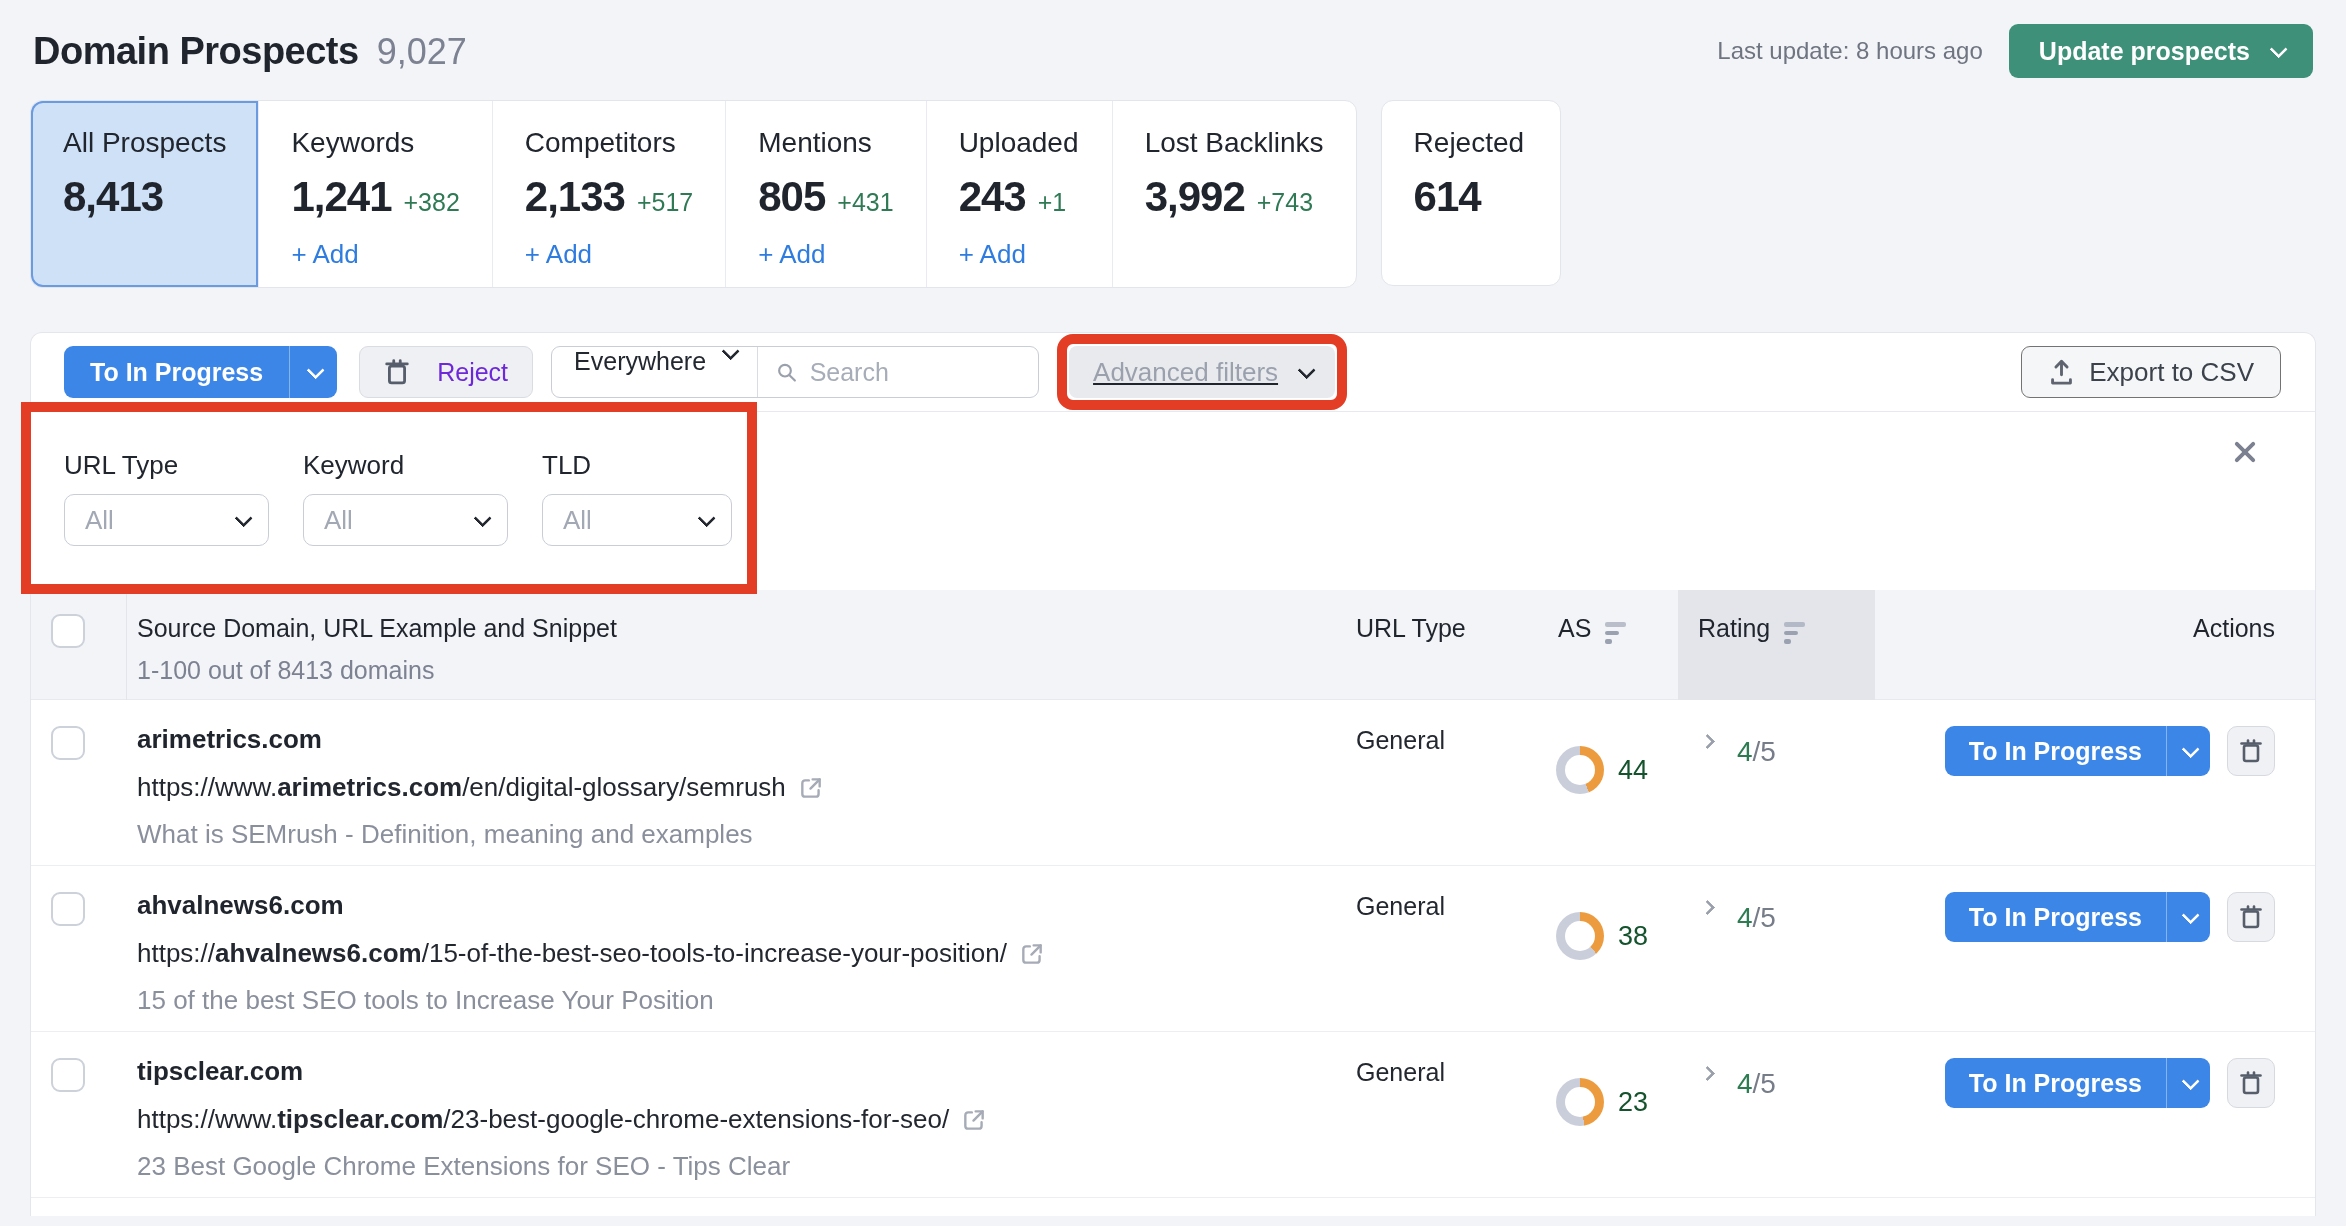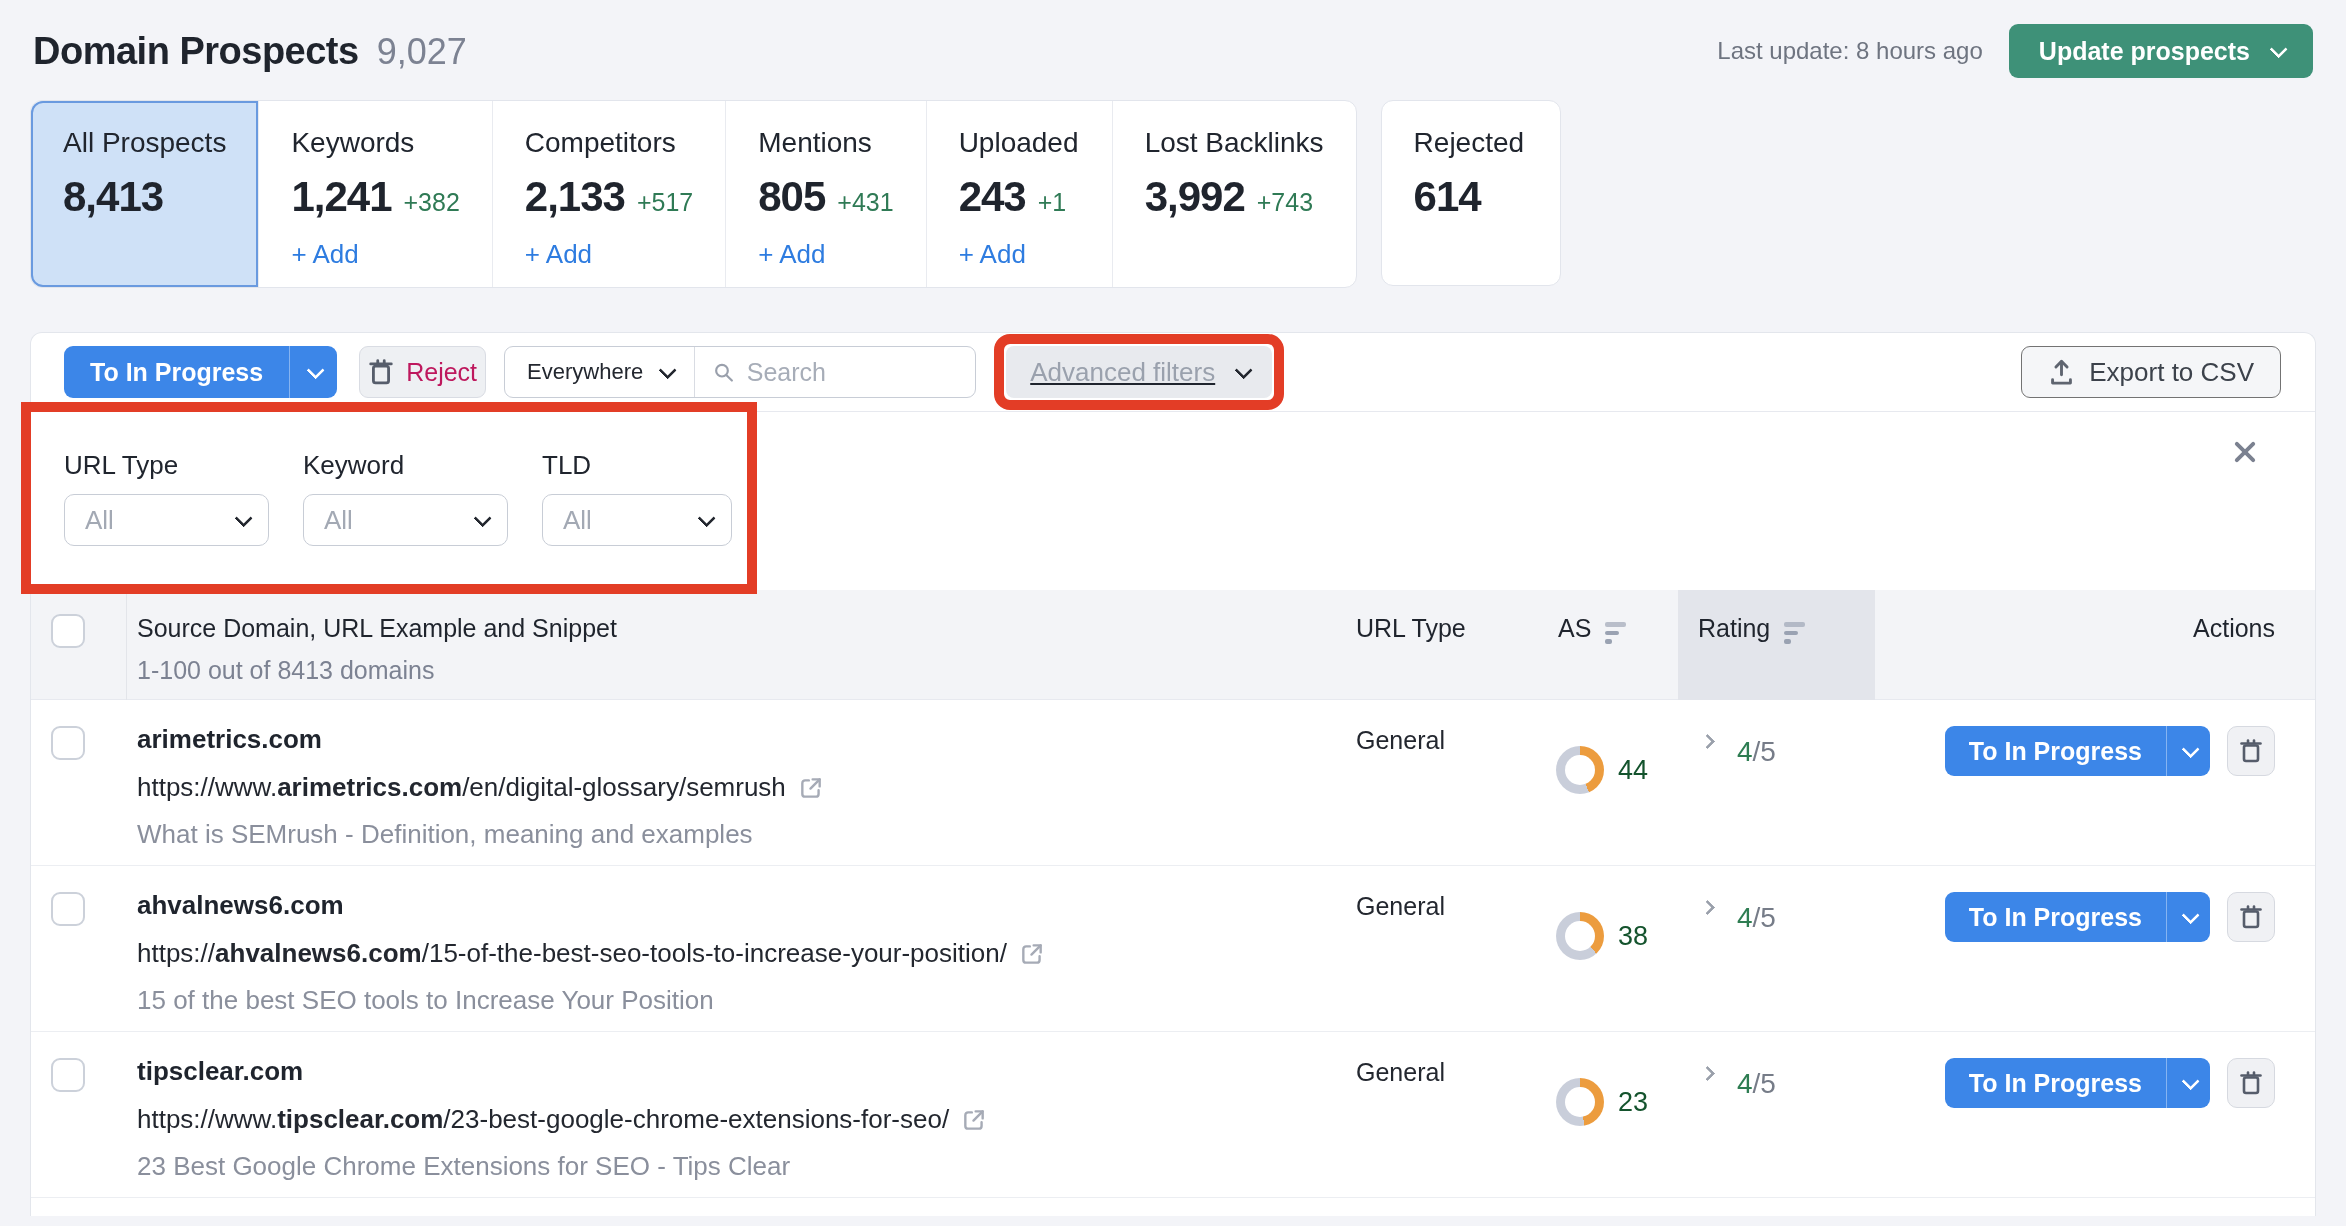--- a/index.html
+++ b/index.html
@@ -41,24 +41,24 @@
 
   
   .main-card { margin-top:44px; background:#fff; border:1px solid #e3e6ec; border-bottom:none; border-radius:12px 12px 0 0; overflow:visible; }
 
   
   .toolbar { display:flex; justify-content:space-between; align-items:center; padding:14px 34px 14px 33px; height:79px; border-bottom:1px solid #e7e9ef; }
   .tb-left { display:flex; align-items:center; }
   .btn-blue { display:flex; align-items:stretch; background:#3C86E8; color:#fff; border:none; border-radius:9px; height:52px; overflow:hidden; cursor:pointer; font-family:inherit; padding:0;}
   .btn-blue .lbl { display:flex; align-items:center; padding:0 26px; font-size:25px; font-weight:600; }
   .btn-blue .chev-seg { display:flex; align-items:center; padding:0 17px; border-left:1px solid rgba(255,255,255,.38); }
-  .btn-gray { display:flex; align-items:center; gap:12px; background:#eef0f3; border:1px solid #d9dce3; border-radius:9px;
-    height:52px; padding:0 8px; font-size:25px; color:#be185d; cursor:pointer; font-family:inherit; margin-left:22px;}
+  .btn-gray { display:flex; align-items:center; gap:27px; background:#eef0f3; border:1px solid #d9dce3; border-radius:9px;
+    height:52px; padding:0 24px; font-size:25px; color:#6d28d9; cursor:pointer; font-family:inherit; margin-left:22px;}
   .search-combo { display:flex; align-items:stretch; border:1px solid #c8cdd6; border-radius:9px; height:52px; margin-left:18px; background:#fff; overflow:hidden;}
-  .scope-seg { display:flex; align-items:center; gap:16px; padding:0 22px; font-size:22px; color:#23272f; border-right:1px solid #d9dce3; cursor:pointer; }
+  .scope-seg { display:flex; align-items:flex-start; gap:16px; padding:0 22px; font-size:25px; color:#23272f; border-right:1px solid #d9dce3; cursor:pointer; }
   .search-seg { display:flex; align-items:center; gap:12px; padding:0 18px; width:280px; }
   .search-seg input { border:none; outline:none; font-size:25px; color:#23272f; width:100%; font-family:inherit; }
   .search-seg input::placeholder { color:#a7adb8; }
   .advanced-wrap { margin-left:30px; outline:10px solid #E33D26; outline-offset:2px; border-radius:4px;text-decoration:underline; }
   .btn-advanced { display:flex; align-items:center; gap:20px; background:#e8eaee; border:none; border-radius:8px;
     height:52px; padding:0 24px; font-size:26px; color:#9aa1ad; cursor:pointer; font-family:inherit;}
   .btn-advanced .chev { color:#23272f; }
   .btn-export { display:flex; align-items:center; gap:14px; background:#f5f6f8; border:1px solid #737373; border-radius:9px;
     height:52px; padding:0 26px; font-size:26px; color:#3c424b; cursor:pointer; font-family:inherit;}
 

